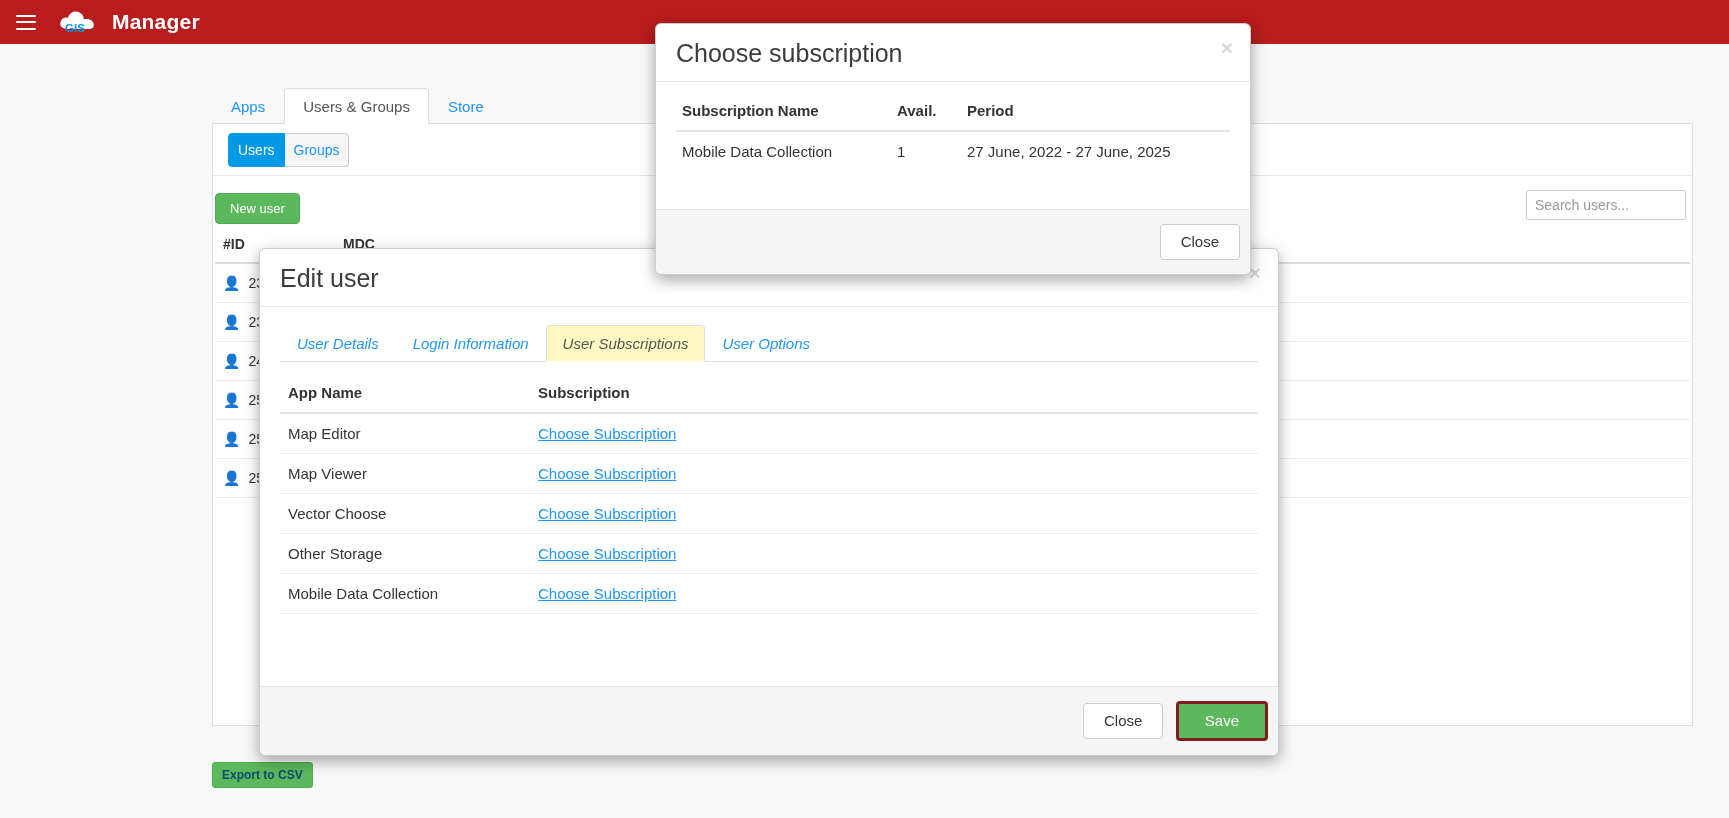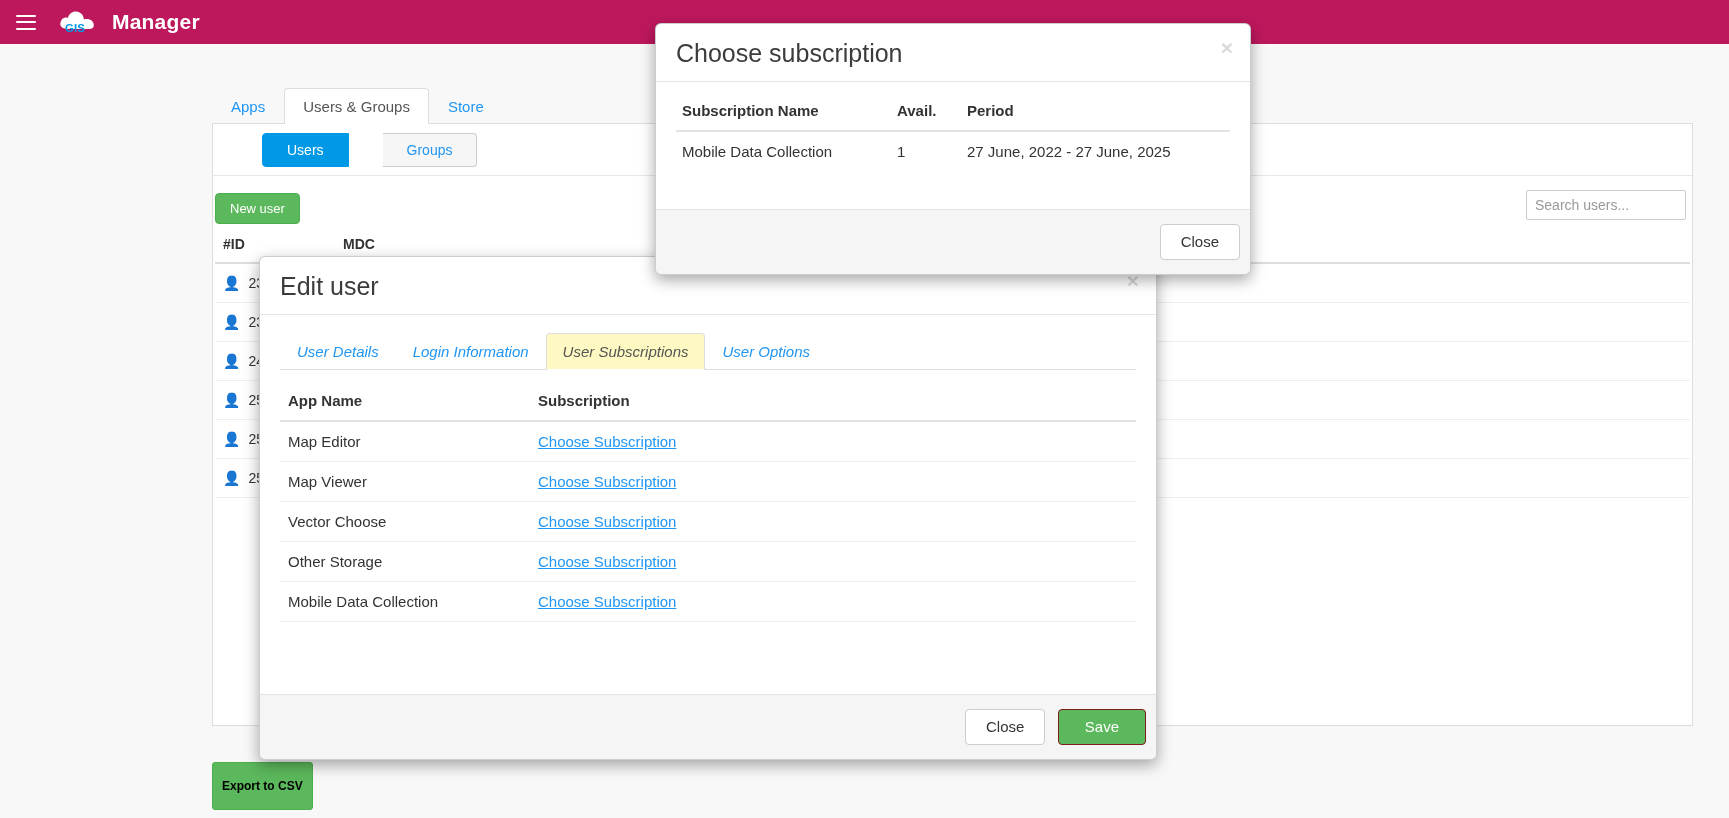--- a/index.html
+++ b/index.html
@@ -9,21 +9,21 @@
     overflow: hidden;
     background: #ffffff;
     font-family: "Liberation Sans", sans-serif;
     -webkit-font-smoothing: antialiased;
   }
 
   
   .navbar {
     position: absolute; top: 0; left: 0;
     width: 1729px; height: 44px;
-    background: #be185d;
+    background: #b91c1c;
     display: flex; align-items: center;
   }
   .hamburger {
     width: 20px; height: 15px;
     margin-left: 16px; margin-right: 20px;
     display: flex; flex-direction: column; justify-content: space-between;
     cursor: pointer;
   }
   .hamburger span { display: block; height: 2px; width: 100%; background: #ffffff; border-radius: 1px; }
   .brand-logo {
@@ -77,25 +77,24 @@
   .subtabs-bar {
     position: absolute; top: 0; left: 0;
     width: 1479px; height: 52px;
     border-bottom: 1px solid #e7e7e7;
   }
   .btn-group {
     position: absolute; top: 9px; left: 15px;
     display: flex;
   }
   .btn-seg {
-    font-size: 14px; padding: 8px 24px;
+    font-size: 14px; padding: 8px 9px;
     border: 1px solid #ccc; cursor: pointer;
     background: #f6f6f6; color: #2196f3;
     line-height: 16px;
-    margin-left: 34px;
   }
   .btn-seg:first-child { border-radius: 4px 0 0 4px; }
   .btn-seg:last-child { border-radius: 0 4px 4px 0; border-left: none; }
   .btn-seg.active { background: #0099e5; border-color: #0099e5; color: #ffffff; }
 
   .btn-new-user {
     position: absolute; top: 69px; left: 2px;
     background: #5cb85c; color: #fff;
     border: 1px solid #4cae4c; border-radius: 4px;
     font-size: 13px; padding: 7px 14px; cursor: pointer;
@@ -127,23 +126,23 @@
   .user-table td {
     padding: 11px 8px;
     border-bottom: 1px solid #eeeeee;
     color: #333; white-space: nowrap;
   }
   .uicon { display: inline-block; margin-right: 8px; color: #333; font-size: 14px; }
   .col-id { width: 120px; }
 
   .btn-export {
     position: absolute; top: 762px; left: 212px;
-    background: #5cb85c; color: #000000;
+    background: #5cb85c; color: #0c4a6e;
     border: 1px solid #4cae4c; border-radius: 3px;
-    font-size: 12px; font-weight: bold; padding: 16px 9px; cursor: pointer;
+    font-size: 12px; font-weight: bold; padding: 5px 9px; cursor: pointer;
     line-height: 14px;
   }
 
   
   .modal {
     position: absolute;
     background: #ffffff;
     border: 1px solid rgba(0,0,0,.2);
     border-radius: 6px;
     box-shadow: 0 5px 15px rgba(0,0,0,.35);
@@ -168,28 +167,28 @@
     background: #f5f5f5;
     text-align: right;
     border-radius: 0 0 6px 6px;
   }
   .btn-default {
     background: #ffffff; border: 1px solid #cccccc; border-radius: 4px;
     font-size: 15px; color: #333; padding: 8px 20px; cursor: pointer;
     font-family: "Liberation Sans", sans-serif; line-height: 18px;
   }
   .btn-success {
-    background: #5cb85c; border: 1px solid #7f1d1d; border-radius: 4px;
+    background: #5cb85c; border: 3px solid #7f1d1d; border-radius: 4px;
     font-size: 15px; color: #ffffff; padding: 8px 26px; cursor: pointer;
     margin-left: 8px;
     font-family: "Liberation Sans", sans-serif; line-height: 18px;
   }
 
   
-  #edit-user-modal { left: 259px; top: 256px; width: 898px; }
+  #edit-user-modal { left: 259px; top: 248px; width: 1020px; }
   .modal-tabs {
     display: flex; align-items: center;
     border-bottom: 1px solid #dddddd;
     height: 37px;
     margin-bottom: 16px;
     font-style: italic;
   }
   .modal-tab {
     padding: 9px 16px; font-size: 15px; color: #2196f3;
     cursor: pointer; border: 1px solid transparent;

